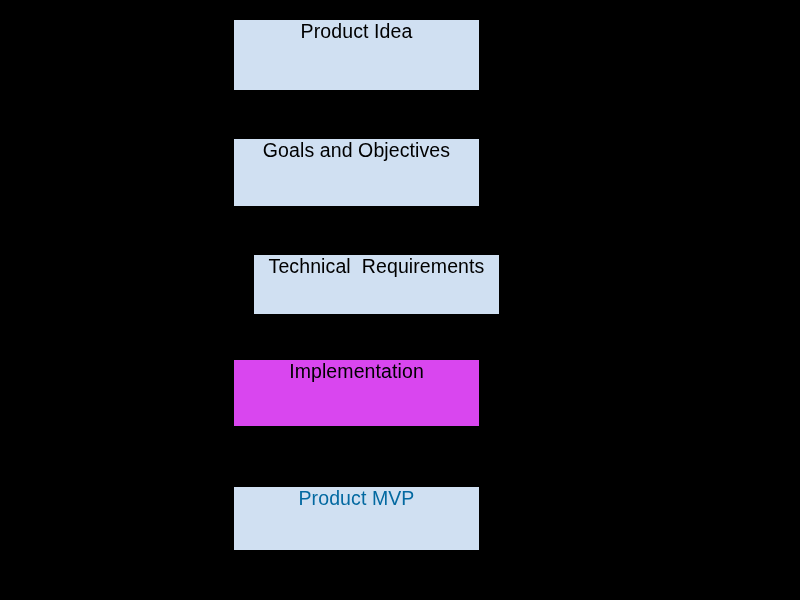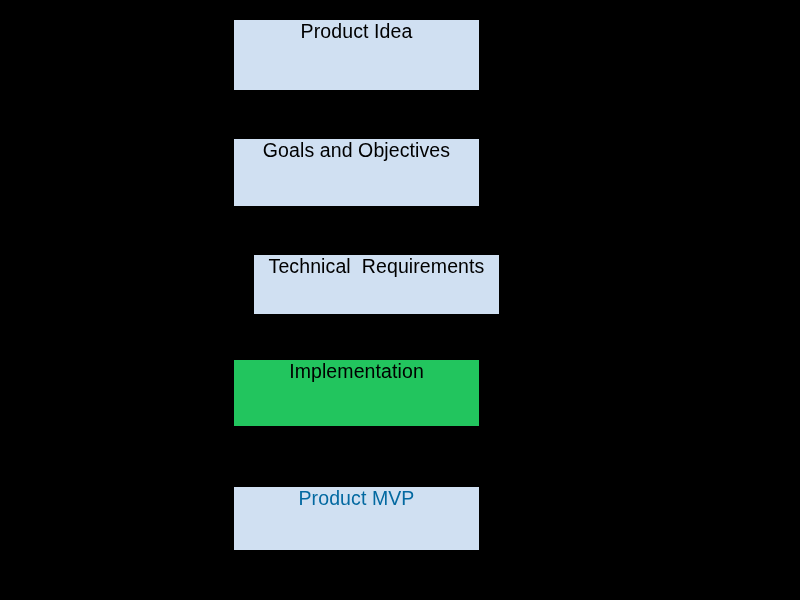--- a/index.html
+++ b/index.html
@@ -35,15 +35,15 @@
     text-align: center;
   }
 </style>
 </head>
 <body>
 
 <div id="canvas" style="background: rgb(0, 0, 0);">
     <div class="node" style="left: 234px; top: 20px; width: 245px; height: 70px; background: rgb(208, 224, 242); color: rgb(0, 0, 0);"><span>Product Idea</span></div>
     <div class="node" style="left: 234px; top: 139px; width: 245px; height: 67px; background: rgb(208, 224, 242); color: rgb(0, 0, 0);"><span>Goals and Objectives</span></div>
     <div class="node" style="left: 234px; top: 255px; width: 245px; height: 59px; background: rgb(208, 224, 242); color: rgb(0, 0, 0); margin-left: 20px;"><span>Technical  Requirements</span></div>
-    <div class="node" style="left: 234px; top: 360px; width: 245px; height: 66px; background: #22c55e; color: rgb(0, 0, 0);"><span>Implementation</span></div>
+    <div class="node" style="left: 234px; top: 360px; width: 245px; height: 66px; background: #d946ef; color: rgb(0, 0, 0);"><span>Implementation</span></div>
     <div class="node" style="left: 234px; top: 487px; width: 245px; height: 63px; background: rgb(208, 224, 242); color: #0369a1;"><span>Product MVP</span></div>
   </div>
 
 </body></html>

